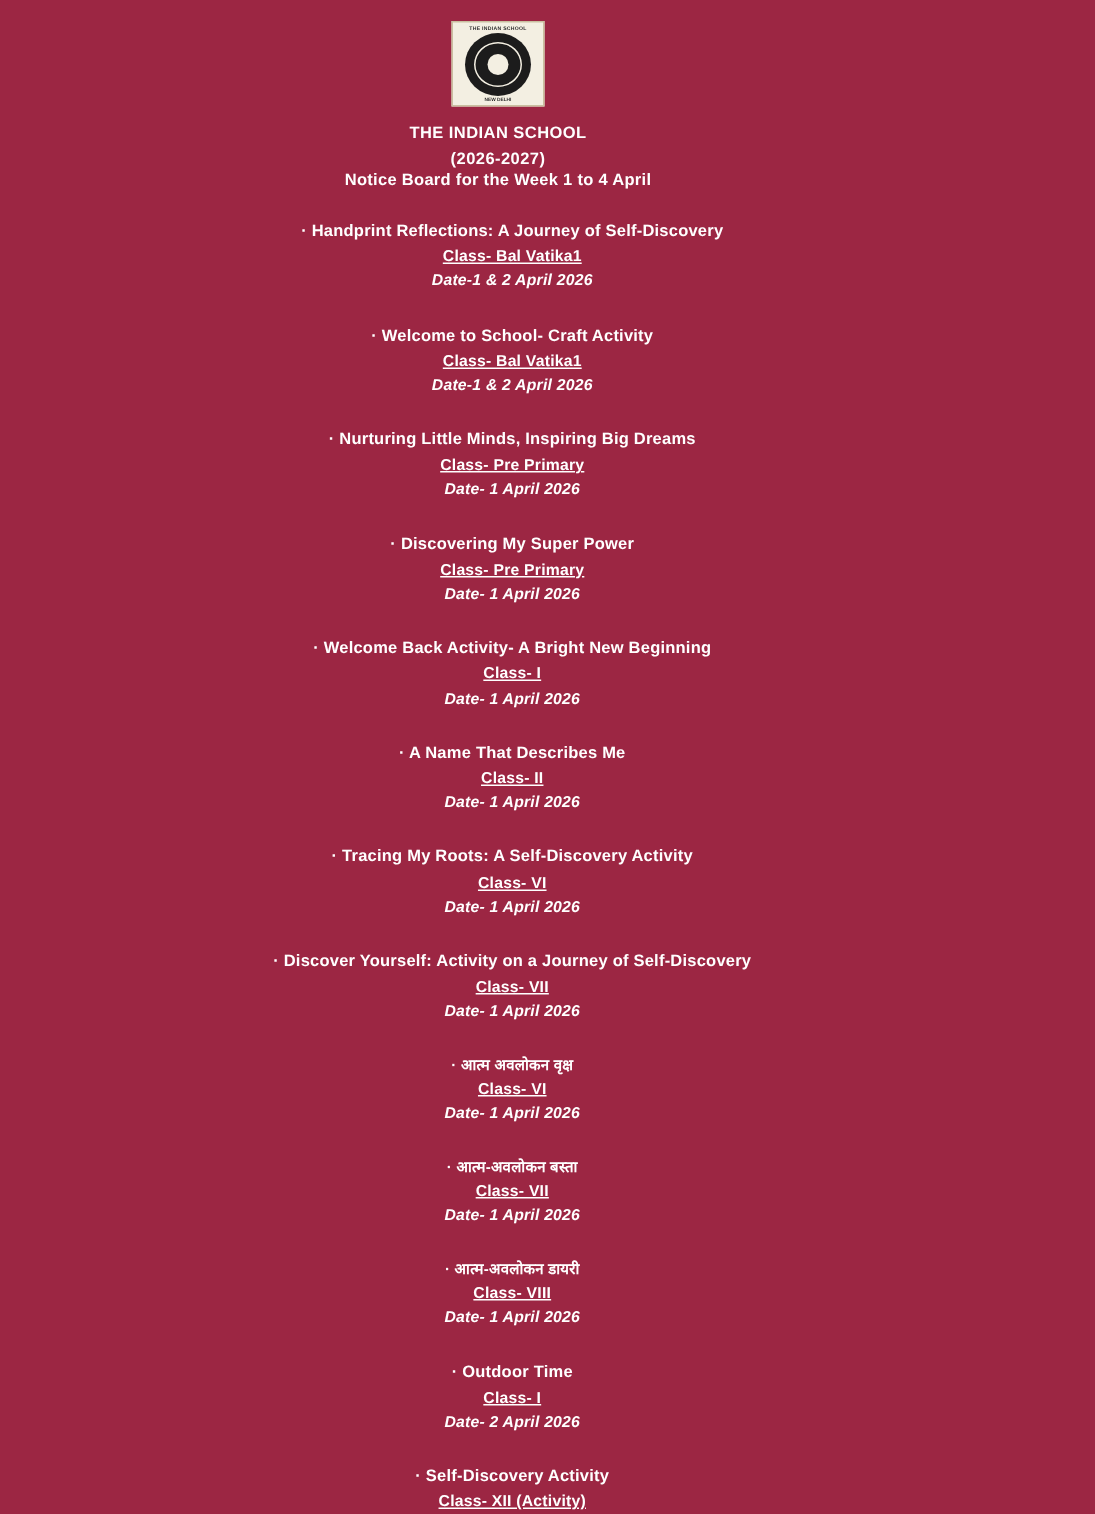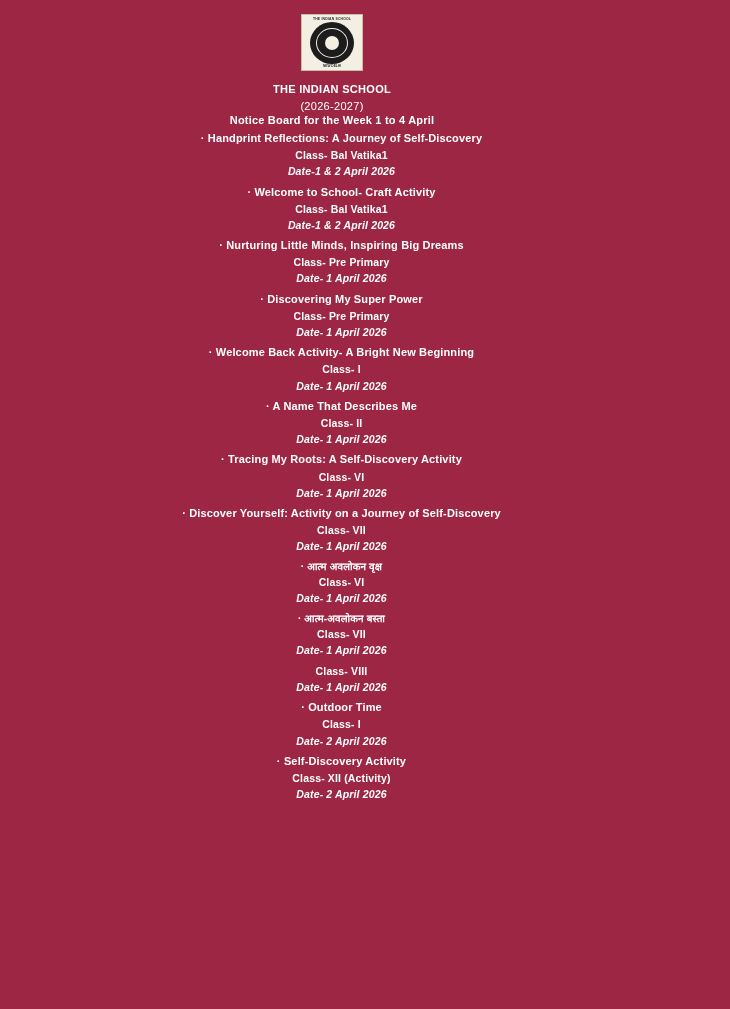--- a/index.html
+++ b/index.html
@@ -82,48 +82,49 @@
     font-weight: bold;
   }
   .school-name {
     font-size: 11px;
     font-weight: bold;
     letter-spacing: 0.3px;
     line-height: 1.5;
   }
   .school-session {
     font-size: 11px;
-    font-weight: normal;
+    font-weight: bold;
     letter-spacing: 0.3px;
     line-height: 1.5;
   }
   .notice-title {
     font-size: 11px;
     font-weight: bold;
     letter-spacing: 0.2px;
   }
   .entry {
-    margin-top: 4px;
+    margin-top: 20px;
     padding-left: 19px;
   }
   .entry-title {
     font-size: 11px;
     font-weight: bold;
     line-height: 1.55;
     letter-spacing: 0.15px;
   }
   .entry-title.hindi {
     font-size: 10px;
     text-align: center;
   }
   .entry-class {
     font-size: 10.5px;
     font-weight: bold;
     line-height: 1.55;
     letter-spacing: 0.15px;
+    text-decoration: underline;
   }
   .entry-date {
     font-size: 10.5px;
     font-weight: bold;
     line-height: 1.55;
     letter-spacing: 0.15px;
     font-style: italic;
   }
 </style>
 </head>
@@ -202,20 +203,21 @@
       <div class="entry-date">Date- 1 April 2026</div>
     </div>
 
     <div class="entry">
       <div class="entry-title hindi">· आत्म-अवलोकन बस्ता</div>
       <div class="entry-class">Class- VII</div>
       <div class="entry-date">Date- 1 April 2026</div>
     </div>
 
     <div class="entry">
+      <div class="entry-title hindi">· आत्म-अवलोकन डायरी</div>
       <div class="entry-class">Class- VIII</div>
       <div class="entry-date">Date- 1 April 2026</div>
     </div>
 
     <div class="entry">
       <div class="entry-title">· Outdoor Time</div>
       <div class="entry-class">Class- I</div>
       <div class="entry-date">Date- 2 April 2026</div>
     </div>
 

